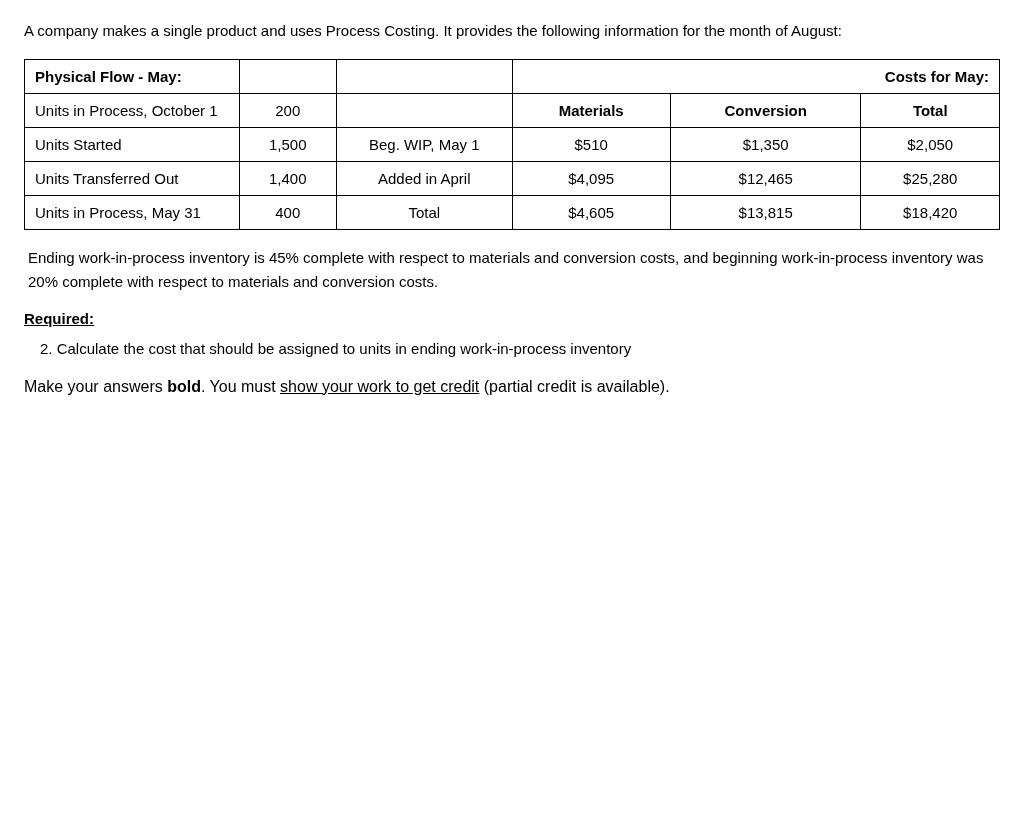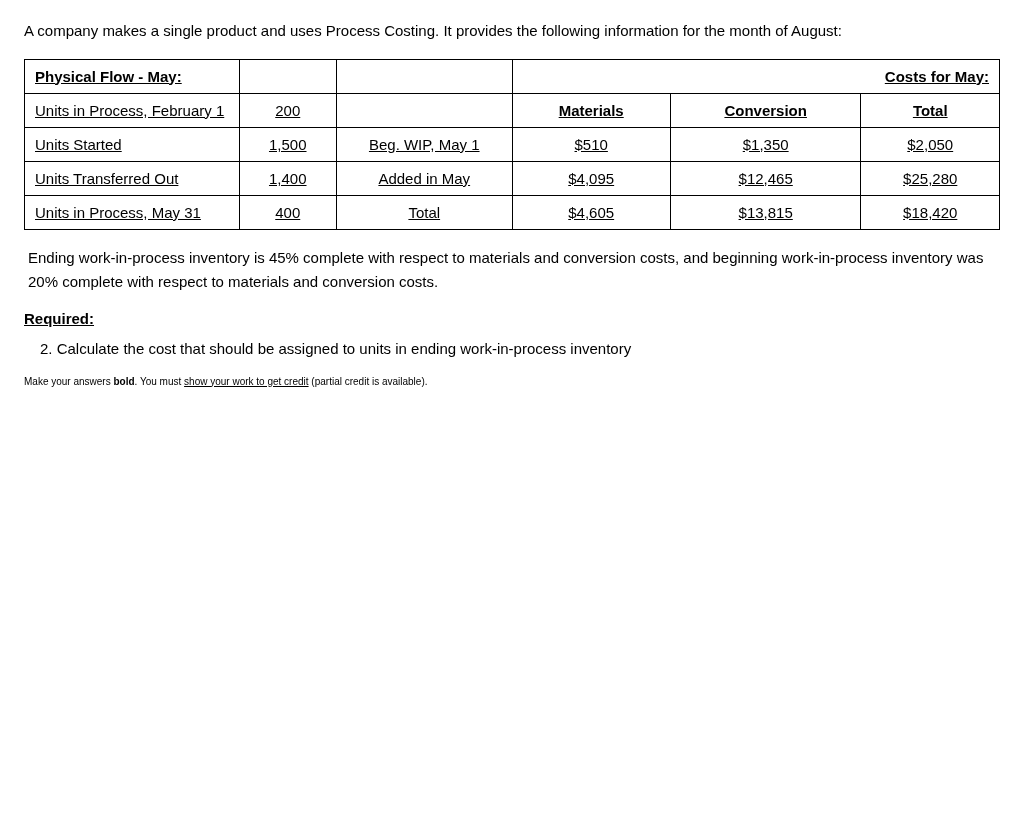--- a/index.html
+++ b/index.html
@@ -16,21 +16,20 @@
       max-width: 1024px;
     }
     .intro-text {
       margin-bottom: 16px;
       line-height: 1.5;
     }
     .main-table {
       border-collapse: collapse;
       width: 100%;
       margin-bottom: 16px;
-      text-decoration: underline;
     }
     .main-table td {
       border: 1px solid #000;
       padding: 8px 10px;
       vertical-align: middle;
     }
     .main-table .header-cell {
       font-weight: bold;
     }
     .main-table .value-cell {
@@ -48,21 +47,21 @@
       font-weight: bold;
       text-decoration: underline;
       margin-bottom: 8px;
     }
     .required-list {
       list-style: none;
       padding-left: 16px;
       line-height: 1.8;
     }
     .make-bold-note {
-      font-size: 10px;
+      font-size: 16px;
       line-height: 1.6;
       margin-top: 12px;
     }
     .make-bold-note strong {
       font-weight: bold;
     }
     .underline-text {
       text-decoration: underline;
     }
     
@@ -82,41 +81,41 @@
 
     <tr>
       <td class="header-cell" style="width: 22%;">Physical Flow - May:</td>
       <td style="width: 10%; border-right: 1px solid #000;"></td>
       <td style="width: 18%; border-right: 1px solid #000;"></td>
       <td class="header-cell costs-header" colspan="3" style="width: 50%;">Costs for May:</td>
     </tr>
 
     <tr>
 
-      <td>Units in Process, February 1</td>
+      <td>Units in Process, October 1</td>
       <td class="value-cell">200</td>
       <td></td>
       <td class="header-cell value-cell">Materials</td>
       <td class="header-cell value-cell">Conversion</td>
       <td class="header-cell value-cell">Total</td>
     </tr>
 
     <tr>
       <td>Units Started</td>
       <td class="value-cell">1,500</td>
       <td class="value-cell">Beg. WIP, May 1</td>
       <td class="value-cell">$510</td>
       <td class="value-cell">$1,350</td>
       <td class="value-cell">$2,050</td>
     </tr>
 
     <tr>
       <td>Units Transferred Out</td>
       <td class="value-cell">1,400</td>
-      <td class="value-cell">Added in May</td>
+      <td class="value-cell">Added in April</td>
       <td class="value-cell">$4,095</td>
       <td class="value-cell">$12,465</td>
       <td class="value-cell">$25,280</td>
     </tr>
 
     <tr>
       <td>Units in Process, May 31</td>
       <td class="value-cell">400</td>
       <td class="value-cell">Total</td>
       <td class="value-cell">$4,605</td>

